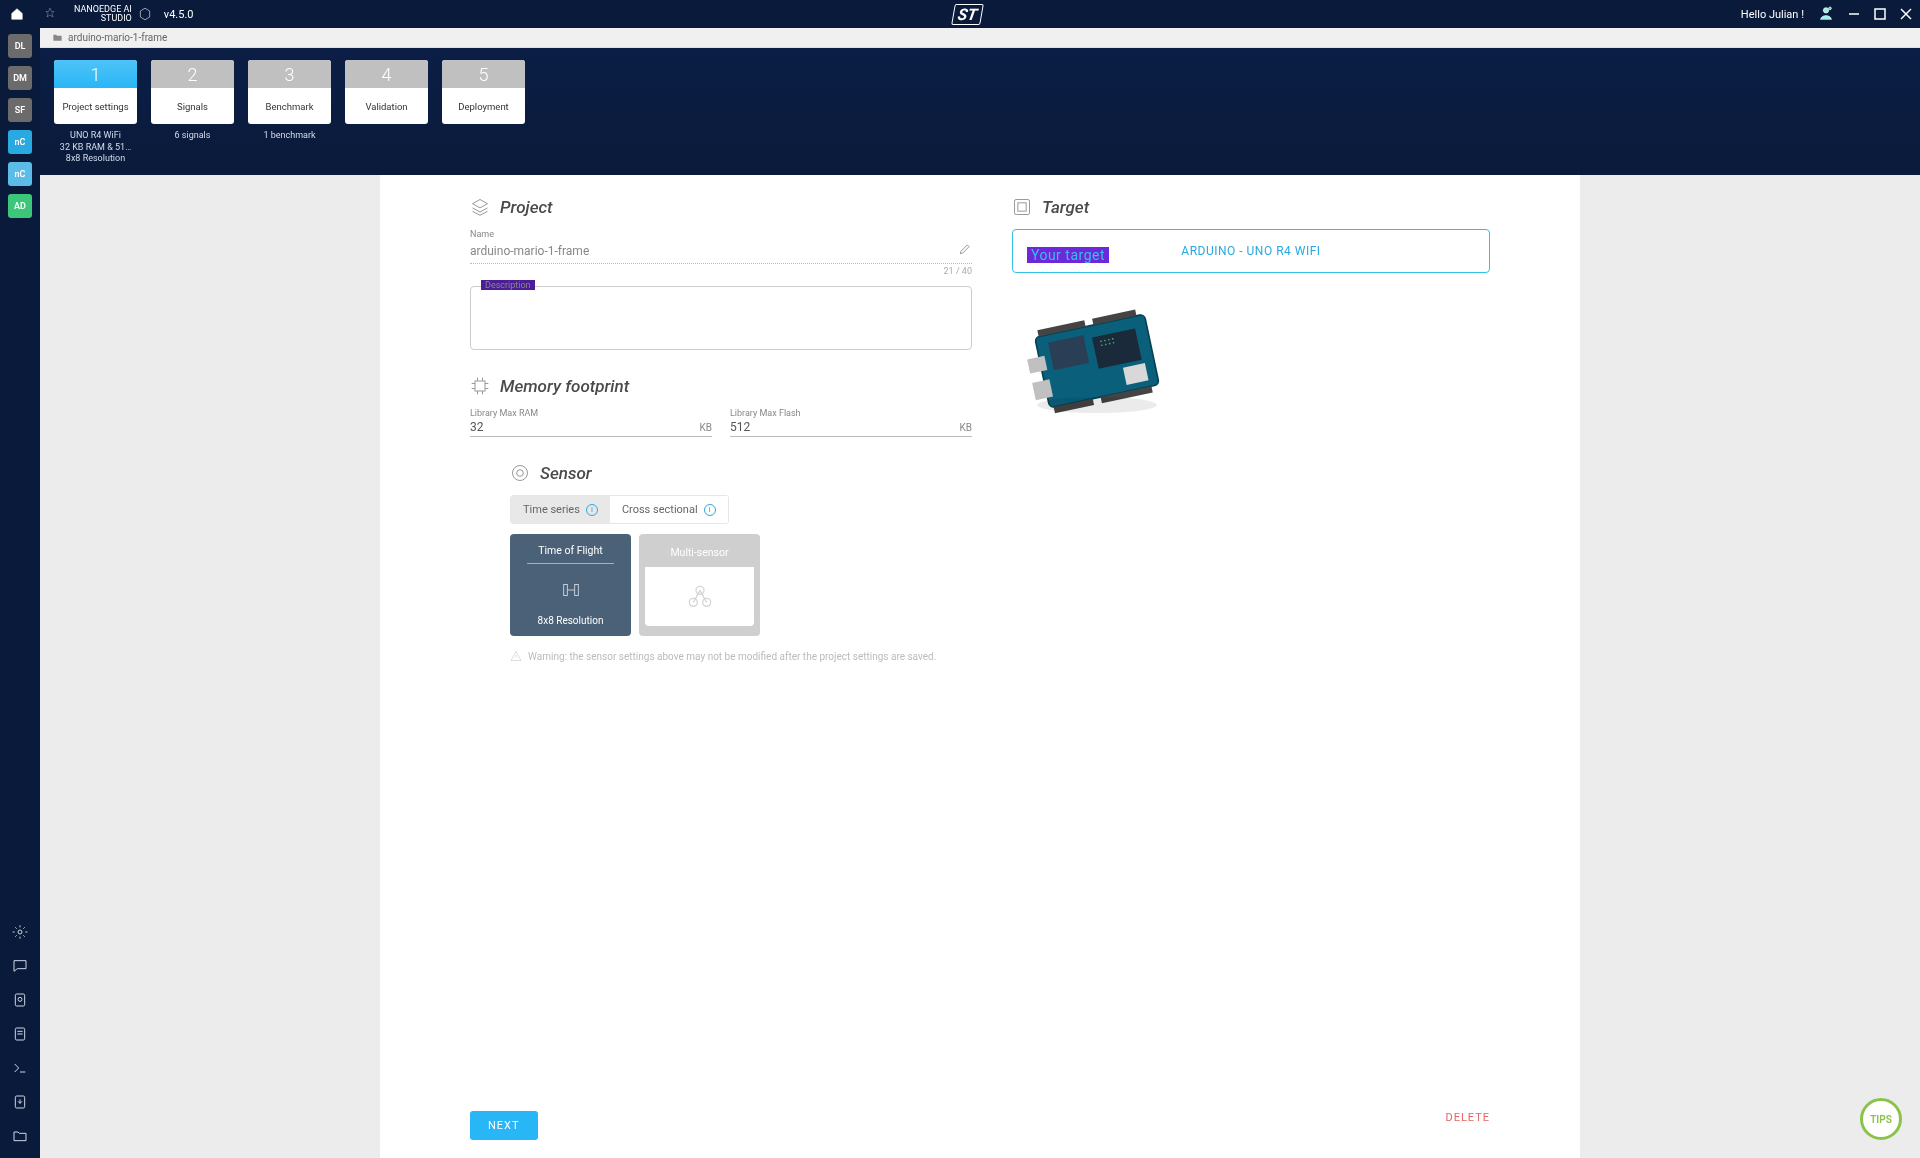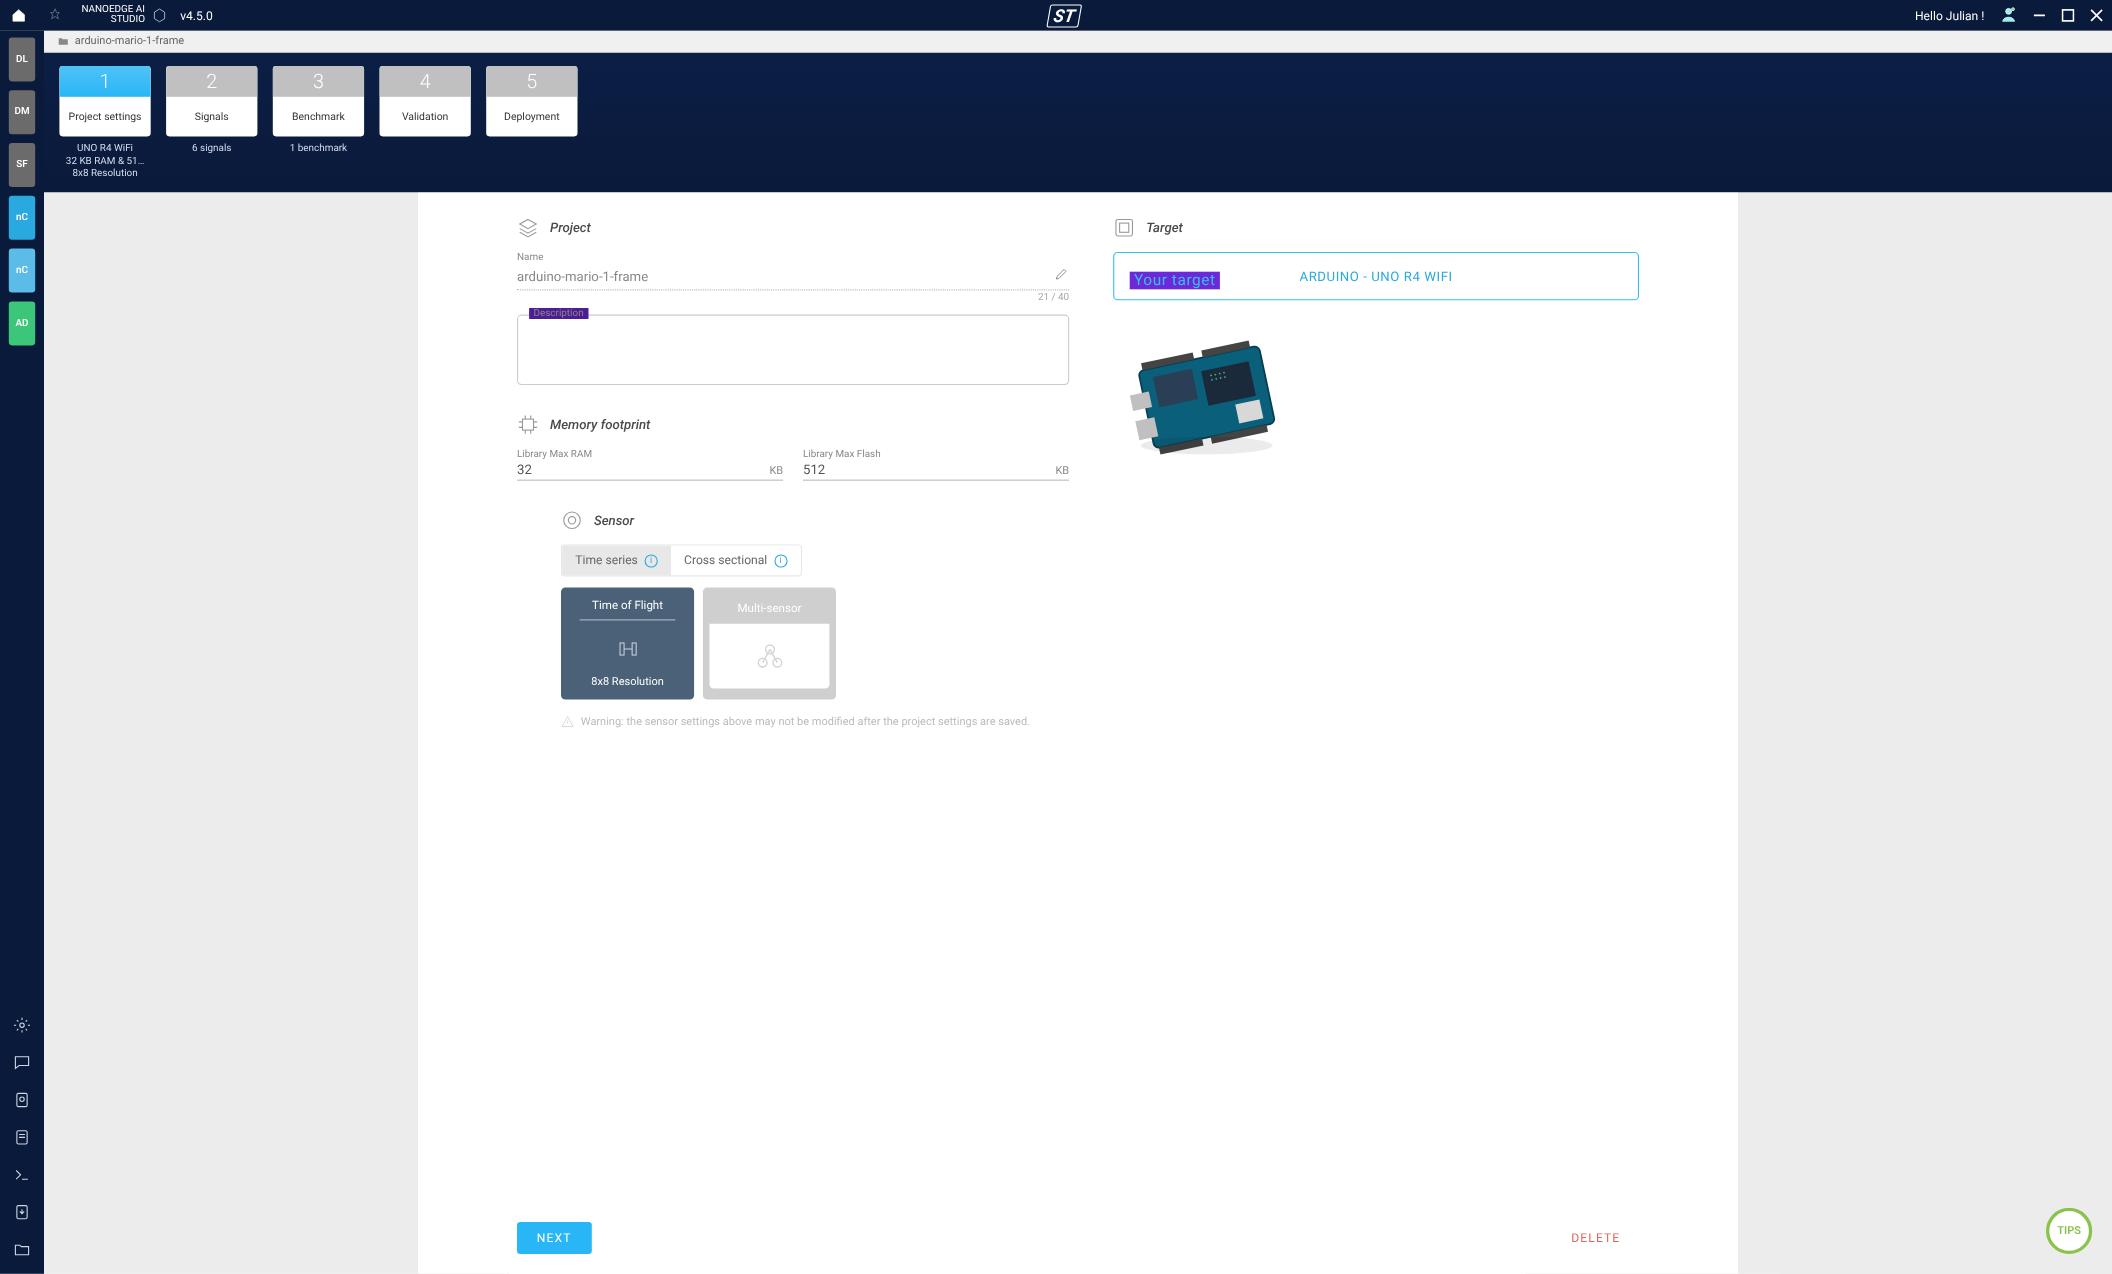--- a/index.html
+++ b/index.html
@@ -13,21 +13,21 @@
 .titlebar .brand .b1 { text-align:right; }
 .titlebar .brand .ver { margin-left:6px; font-size:11px; }
 .titlebar .center { flex:1; display:flex; justify-content:center; }
 .titlebar .stlogo { font-style:italic; font-weight:700; font-size:16px; border:1px solid #fff; padding:0 4px; border-radius:2px; transform:skewX(-10deg);}
 .titlebar .right { display:flex; align-items:center; gap:14px; }
 .titlebar .winbtn { width:12px; height:12px; display:flex; align-items:center; justify-content:center; cursor:pointer;}
 .titlebar svg { fill:#fff; stroke:#fff; }
 
 
 .leftrail { position:absolute; left:0; top:28px; bottom:0; width:40px; background:#0a1a3a; display:flex; flex-direction:column; align-items:center; padding-top:6px; }
-.leftrail .slot { width:24px; height:40px; border-radius:3px; display:flex; align-items:center; justify-content:center; font-size:9px; font-weight:600; color:#fff; margin-bottom:8px; cursor:pointer;}
+.leftrail .slot { width:24px; height:24px; border-radius:3px; display:flex; align-items:center; justify-content:center; font-size:9px; font-weight:600; color:#fff; margin-bottom:8px; cursor:pointer;}
 .leftrail .dl { background:#6b6b6b; }
 .leftrail .dm { background:#6b6b6b; }
 .leftrail .sf { background:#6b6b6b; }
 .leftrail .nc1 { background:#2aa8e0; }
 .leftrail .nc2 { background:#5bbce8; }
 .leftrail .ad { background:#3bc67a; }
 .leftrail .spacer { flex:1; }
 .leftrail .tool { width:24px; height:24px; display:flex; align-items:center; justify-content:center; margin-bottom:10px; cursor:pointer; }
 .leftrail .tool svg { width:16px; height:16px; stroke:#cfd6e6; fill:none; stroke-width:1.5;}
 
@@ -49,21 +49,21 @@
 .step-sub { margin-top:6px; font-size:9px; color:#d3dced; text-align:center; line-height:1.3; }
 
 
 .content-wrap { flex:1; background:#ececec; overflow:auto; position:relative;}
 .content { max-width:1200px; margin:0 auto; background:#fff; min-height:calc(100% - 0px); padding:22px 90px 70px; position:relative;}
 .content-row { display:flex; gap:40px; }
 .col-left { flex:1.05; }
 .col-right { flex:1; }
 
 
-.sec-head { display:flex; align-items:center; gap:10px; font-size:12px; color:#4a4a4a; font-weight:500; margin-bottom:12px; font-style:italic;}
+.sec-head { display:flex; align-items:center; gap:10px; font-size:17px; color:#4a4a4a; font-weight:500; margin-bottom:12px; font-style:italic;}
 .sec-head svg { width:20px; height:20px; stroke:#999; fill:none; stroke-width:1.2;}
 
 
 .fld-label { font-size:9px; color:#888; margin-bottom:2px; }
 .name-row { display:flex; align-items:center; border-bottom:1px dotted #bbb; padding-bottom:3px;}
 .name-row input { flex:1; border:none; outline:none; font-size:12px; color:#888; background:transparent;}
 .name-row .edit { cursor:pointer; }
 .name-row .edit svg{ width:14px;height:14px; stroke:#888; fill:none; stroke-width:1.5;}
 .counter { text-align:right; font-size:9px; color:#aaa; margin-top:2px;}
 
@@ -104,21 +104,21 @@
 
 
 .target-box { border:1px solid #34c1e8; border-radius:4px; padding:14px; text-align:center; color:#2aa8e0; font-size:12px; letter-spacing:.5px; position:relative; margin-top:4px;}
 .target-box .legend { position:absolute; top:-8px; left:14px; background:#6d28d9; padding:0 4px; font-size:14px; color:#34c1e8;margin-top:25px;}
 .target-body { display:flex; gap:20px; margin-top:18px;}
 .board-img { width:170px; height:140px; display:flex; align-items:center; justify-content:center;}
 .board-img svg { width:160px; height:120px; }
 .target-specs { font-size:11px; color:#888; line-height:1.7; padding-top:6px;}
 
 
-.footer { position:absolute; left:0; right:17px; bottom:0; padding:14px 90px 18px; display:flex; align-items:center; max-width:1200px; margin:0 auto;gap:48px;}
+.footer { position:absolute; left:0; right:0; bottom:0; padding:14px 90px 18px; display:flex; align-items:flex-start; max-width:1200px; margin:0 auto;gap:48px;}
 .btn-next { background:#29b6f6; color:#fff; border:none; padding:8px 18px; font-size:11px; letter-spacing:1px; border-radius:3px; cursor:pointer;}
 .footer .spacer{flex:1;}
 .btn-del { color:#e06666; background:none; border:none; font-size:11px; letter-spacing:1px; cursor:pointer;}
 
 
 .tips { position:fixed; right:18px; bottom:18px; width:42px; height:42px; border:3px solid #8bc34a; border-radius:50%; display:flex; align-items:center; justify-content:center; font-size:10px; color:#8bc34a; background:#fff; cursor:pointer; font-weight:600;}
 </style>
 </head>
 <body>
 

